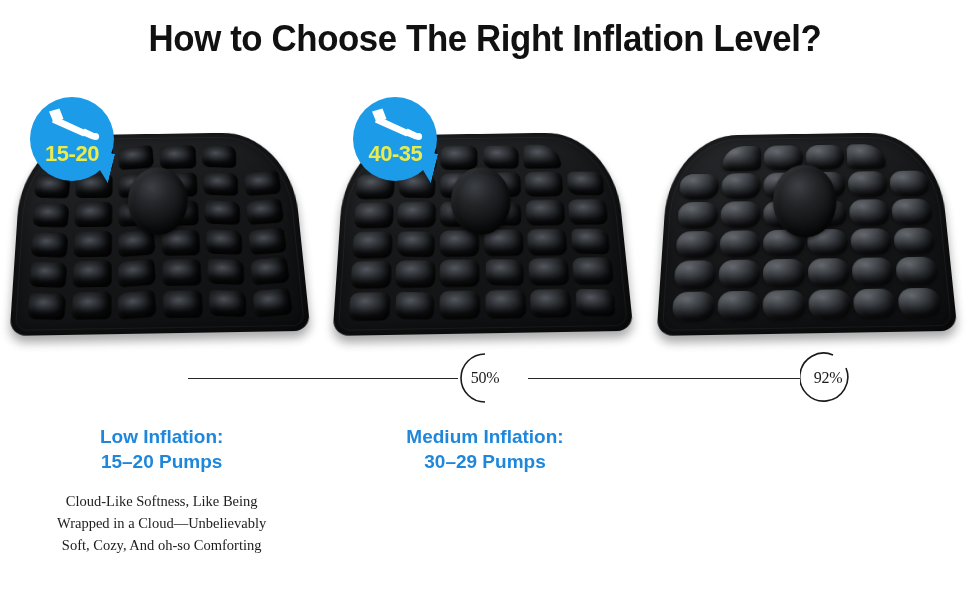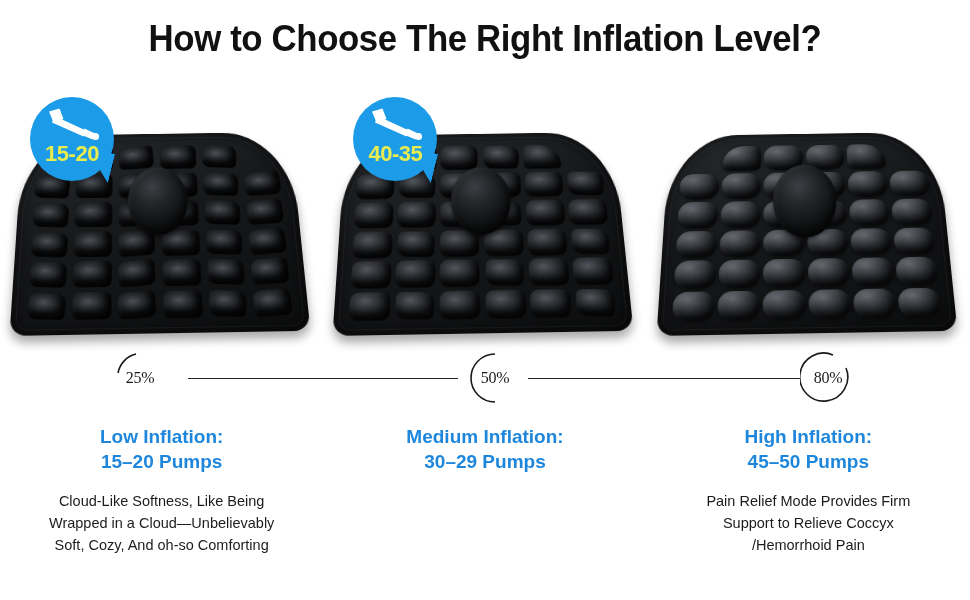--- a/index.html
+++ b/index.html
@@ -240,21 +240,21 @@
     height: 52px;
     display: flex;
     align-items: center;
     justify-content: center;
     font-family: "Liberation Serif", serif;
     font-size: 16px;
     color: #1a1a1a;
     letter-spacing: -0.2px;
   }
   .marker.m25 { left: 112px; }
-  .marker.m50 { left: 467px; }
+  .marker.m50 { left: 457px; }
   .marker.m80 { left: 800px; }
 
   .connector {
     position: absolute;
     top: 26px;
     height: 1px;
     background: #262626;
   }
   .connector.c1 { left: 188px; width: 270px; }
   .connector.c2 { left: 528px; width: 272px; }
@@ -275,21 +275,21 @@
   .heading {
     font-family: "Liberation Sans", sans-serif;
     font-size: 19px;
     font-weight: bold;
     color: #1e87dc;
     line-height: 1.33;
     white-space: pre-line;
   }
   .body {
     margin-top: 15px;
-    font-family: Liberation Sans, sans-serif;
+    font-family: Liberation Serif, serif;
     font-size: 14.5px;
     color: #1c1c1c;
     line-height: 1.54;
     white-space: pre-line;
     text-align: center;
   }
 </style>
 </head>
 <body>
 
@@ -469,61 +469,48 @@
       </div>
     </div>
 
   </div>
 
   <div class="meter-row">
 
     <div class="connector c1"></div>
     <div class="connector c2"></div>
 
-    <div class="marker m25">
-      <svg class="arc" viewBox="0 0 56 52">
-        <path d="M24 2 A 24 24 0 0 0 6 21" fill="none" stroke="#1a1a1a" stroke-width="1.6"></path>
-      </svg>
-      <div class="pct">25%</div>
-    </div>
 
     <div class="marker m50">
       <svg class="arc" viewBox="0 0 56 52">
         <path d="M28 2 A 24 24 0 0 0 28 50" fill="none" stroke="#1a1a1a" stroke-width="1.6"></path>
       </svg>
       <div class="pct">50%</div>
     </div>
 
     <div class="marker m80">
       <svg class="arc" viewBox="0 0 56 52">
         <path d="M33 2.9 A 24 24 0 1 0 46 16" fill="none" stroke="#1a1a1a" stroke-width="1.6"></path>
       </svg>
-      <div class="pct">80%</div>
+      <div class="pct">92%</div>
     </div>
 
   </div>
 
   <div class="texts">
 
     <div class="textcol">
       <div class="heading">Low Inflation:
 15–20 Pumps</div>
       <div class="body">Cloud-Like Softness, Like Being
 Wrapped in a Cloud—Unbelievably
 Soft, Cozy, And oh-so Comforting</div>
     </div>
 
     <div class="textcol">
       <div class="heading">Medium Inflation:
 30–29 Pumps</div>
     </div>
 
-    <div class="textcol">
-      <div class="heading">High Inflation:
-45–50 Pumps</div>
-      <div class="body">Pain Relief Mode Provides Firm
-Support to Relieve Coccyx
-/Hemorrhoid Pain</div>
-    </div>
 
   </div>
 
 </div>
 
 </body></html>

